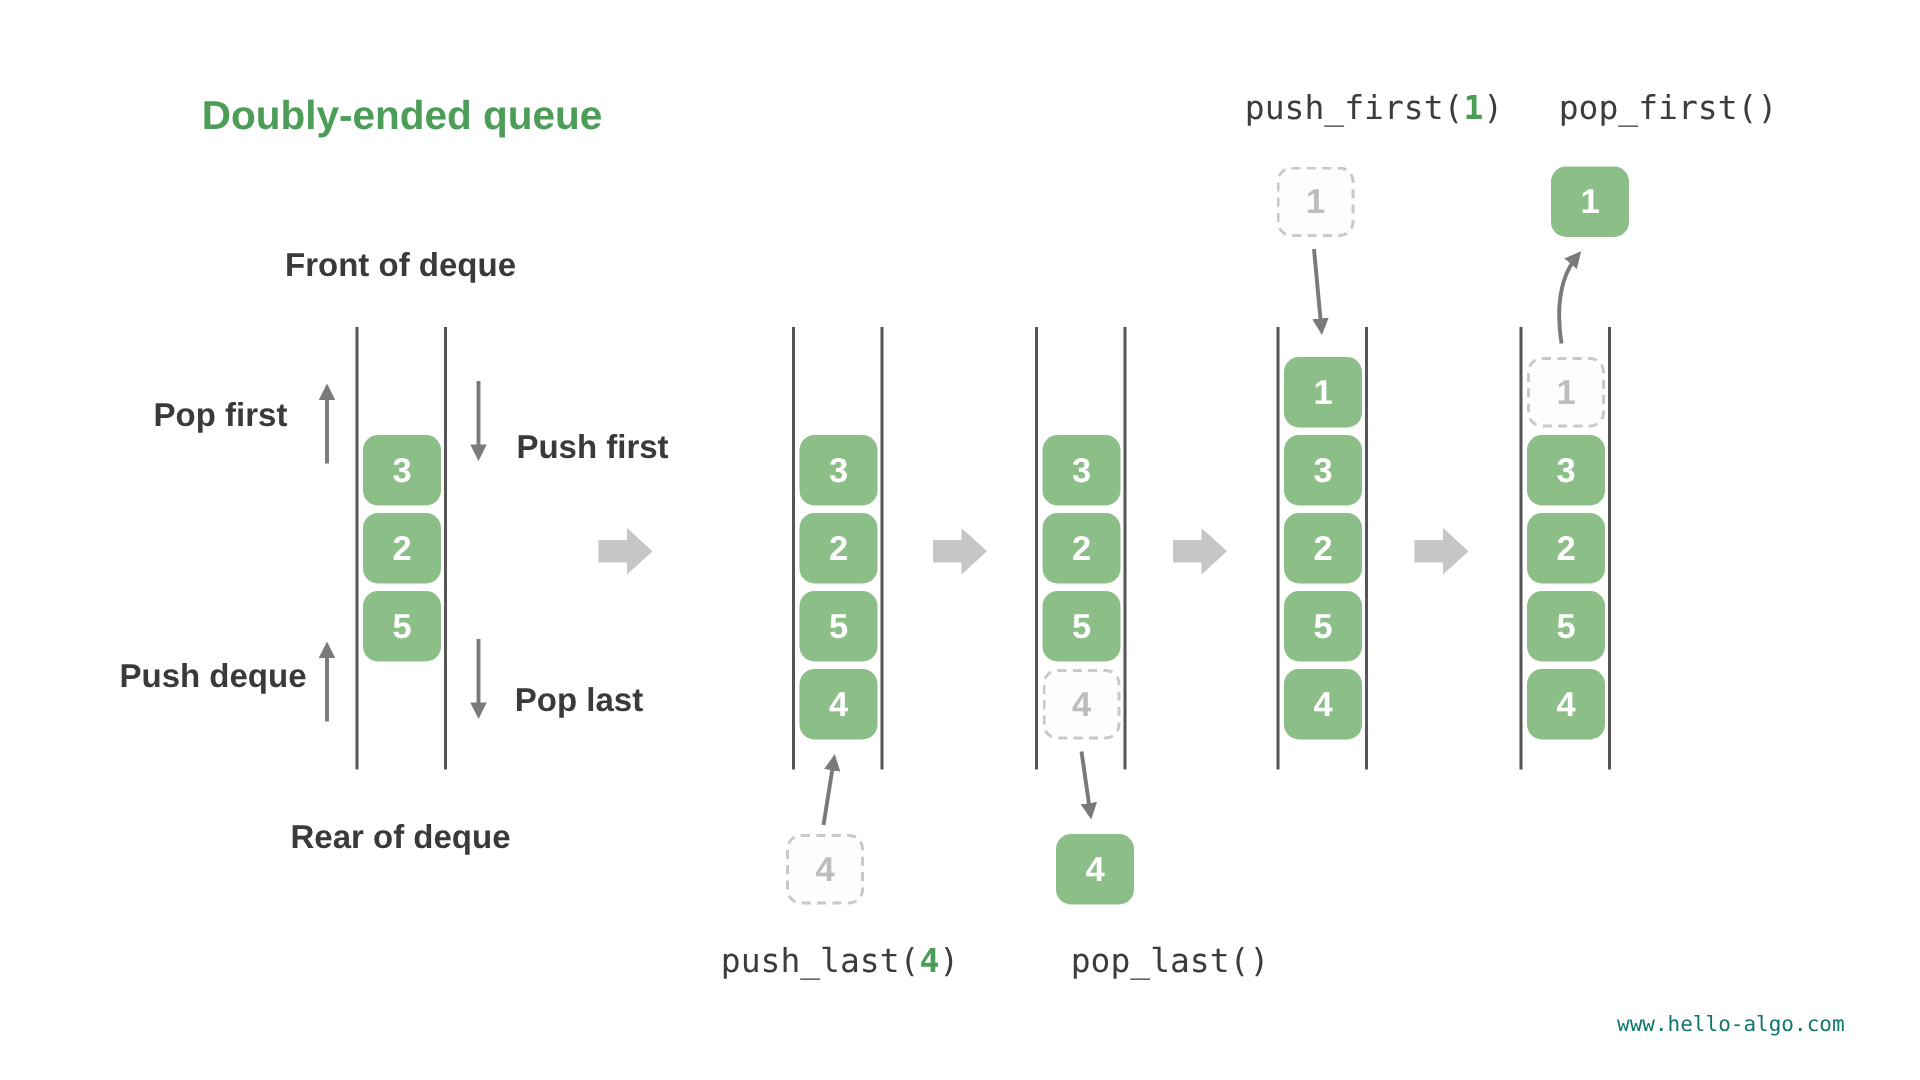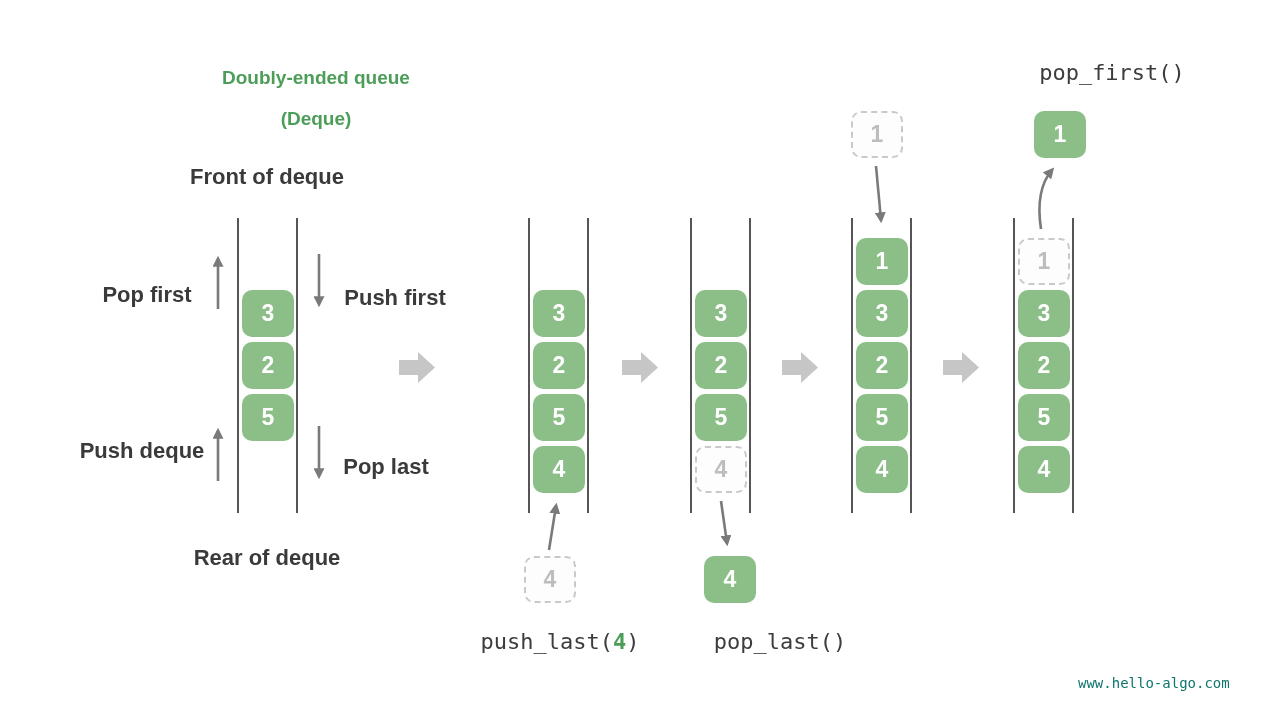--- a/index.html
+++ b/index.html
@@ -3,23 +3,22 @@
 <meta charset="utf-8">
 <style>
   html,body{margin:0;padding:0;background:#fff;}
   .stage{
     position:relative;width:1280px;height:720px;background:#ffffff;
     font-family:"Liberation Sans", sans-serif;overflow:hidden;
   }
   
   .title-block{
     position:absolute;left:268px;top:57px;transform:translateX(-50%);
-    text-align:center;color:#4c9d58;font-weight:bold;font-size:19px;line-height:41px;
+    text-align:center;color:#4c9d58;font-weight:bold;font-size:27px;line-height:41px;
     white-space:nowrap;
-    margin-left:48px;
   }
   .side-label{
     position:absolute;transform:translateX(-50%);color:#3a3a3a;
     font-weight:bold;font-size:22px;white-space:nowrap;
   }
   .code-label{
     position:absolute;transform:translateX(-50%);
     font-family:"DejaVu Sans Mono", monospace;font-size:22px;color:#3c3c3c;
     white-space:nowrap;
   }
@@ -50,27 +49,26 @@
   .thin-arrow{stroke:#7a7a7a;stroke-width:2.6;fill:none;}
   .block-arrow{fill:#c6c6c6;}
 </style>
 </head>
 <body>
 
 <div class="stage">
 
   <div class="title-block">
     <div>Doubly-ended queue</div>
-    <div>(Deque)</div>
   </div>
 
   <div class="side-label" style="left:267px;top:545px">Rear of deque</div>
   <div class="side-label" style="left:267px;top:164px">Front of deque</div>
 
-  <div class="side-label" style="left:147px;top:282px">Pop first</div>
+  <div class="side-label" style="left:147px;top:264px">Pop first</div>
   <div class="side-label" style="left:395px;top:285px">Push first</div>
   <div class="side-label" style="left:142px;top:438px">Push deque</div>
   <div class="side-label" style="left:386px;top:454px">Pop last</div>
 
   <div class="queue" style="left:237px">
     <div class="qline left"></div>
     <div class="qline right"></div>
     <div class="box r1">3</div>
     <div class="box r2">2</div>
     <div class="box r3">5</div>
@@ -114,20 +112,21 @@
     <div class="box r4">4</div>
   </div>
 
   <div class="box dashed float-box" style="left:524px;top:556px">4</div>
   <div class="box float-box" style="left:704px;top:556px">4</div>
   <div class="box dashed float-box" style="left:851px;top:111px">1</div>
   <div class="box float-box" style="left:1034px;top:111px">1</div>
 
   <div class="code-label" style="left:560px;top:629px"><span>push_last(</span><span class="arg">4</span><span>)</span></div>
   <div class="code-label" style="left:780px;top:629px">pop_last()</div>
+  <div class="code-label" style="left:916px;top:60px"><span>push_first(</span><span class="arg">1</span><span>)</span></div>
   <div class="code-label" style="left:1112px;top:60px">pop_first()</div>
 
   <svg class="overlay" width="1280" height="720" viewBox="0 0 1280 720">
     <defs>
       <marker id="ah" viewBox="0 0 10 10" refX="7" refY="5" markerWidth="11" markerHeight="11" orient="auto" markerUnits="userSpaceOnUse">
         <path d="M0,0 L10,5 L0,10 Z" fill="#7a7a7a"></path>
       </marker>
     </defs>
 
     <path class="thin-arrow" d="M218,309 L218,259" marker-end="url(#ah)"></path>

